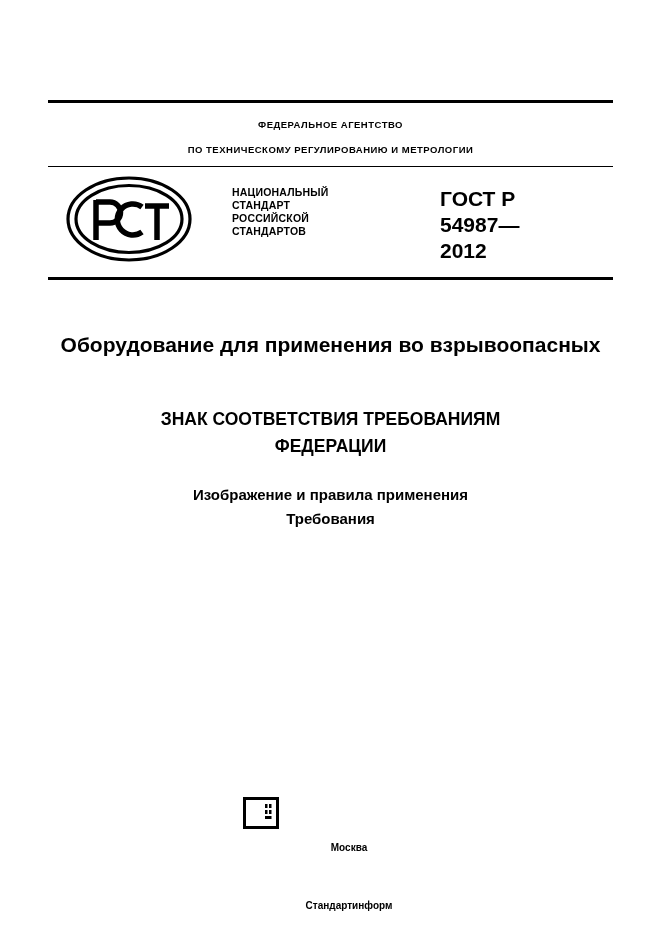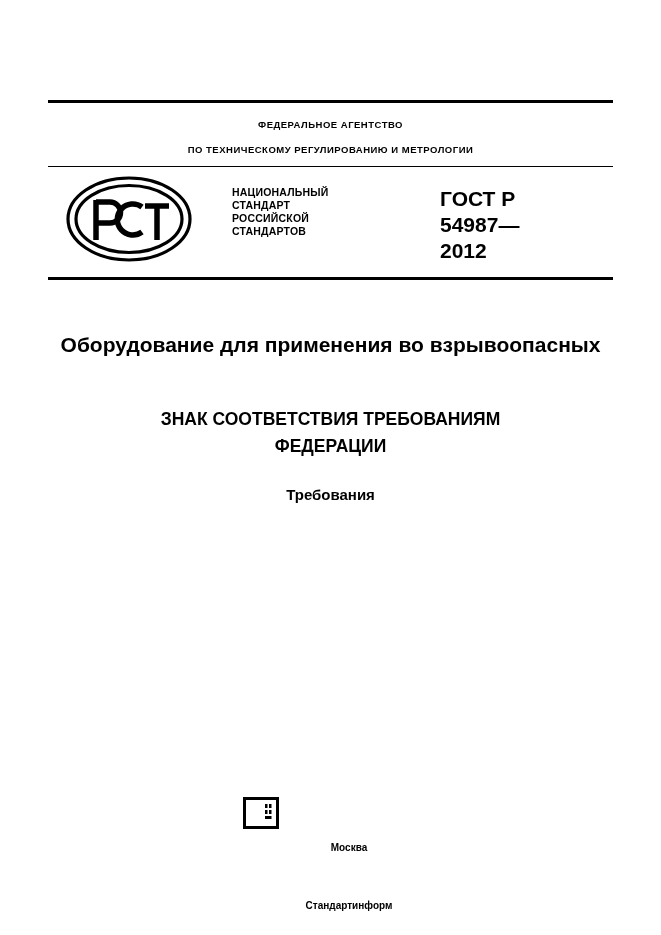--- a/index.html
+++ b/index.html
@@ -177,20 +177,21 @@
   <div class="title-block title-1">
     <div>Оборудование для применения во взрывоопасных</div>
   </div>
 
   <div class="title-block title-2">
     <div>ЗНАК СООТВЕТСТВИЯ ТРЕБОВАНИЯМ</div>
     <div>ФЕДЕРАЦИИ</div>
   </div>
 
   <div class="title-block title-3">
+    <div>Изображение и правила применения</div>
     <div>Требования</div>
   </div>
 
 
   <div class="pub-logo">
     <svg width="38" height="34" viewBox="0 0 38 34" xmlns="http://www.w3.org/2000/svg">
       <rect x="1" y="1" width="36" height="32" fill="#000"></rect>
       <rect x="4" y="4" width="30" height="26" fill="#fff"></rect>
       <path d="M20 6 a9 9 0 1 0 0 22 a7 7 0 1 1 0 -22 Z" fill="#000"></path>
       <rect x="23" y="8" width="2.5" height="4" fill="#000"></rect>

